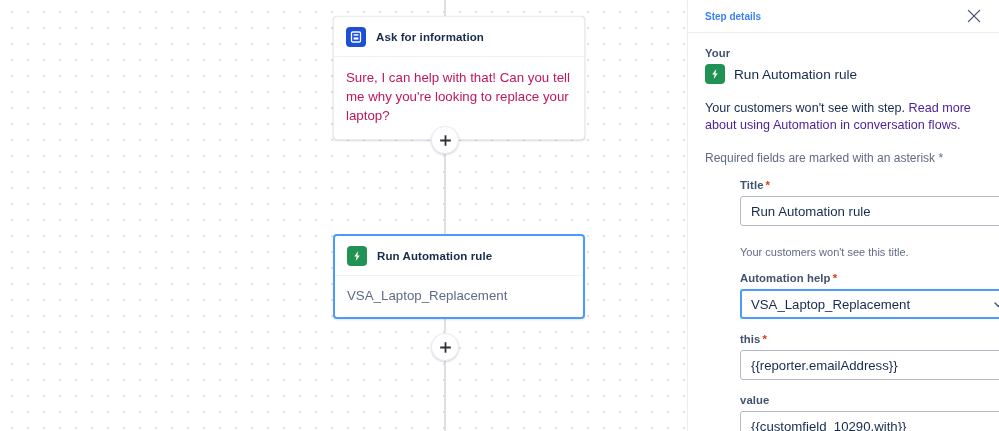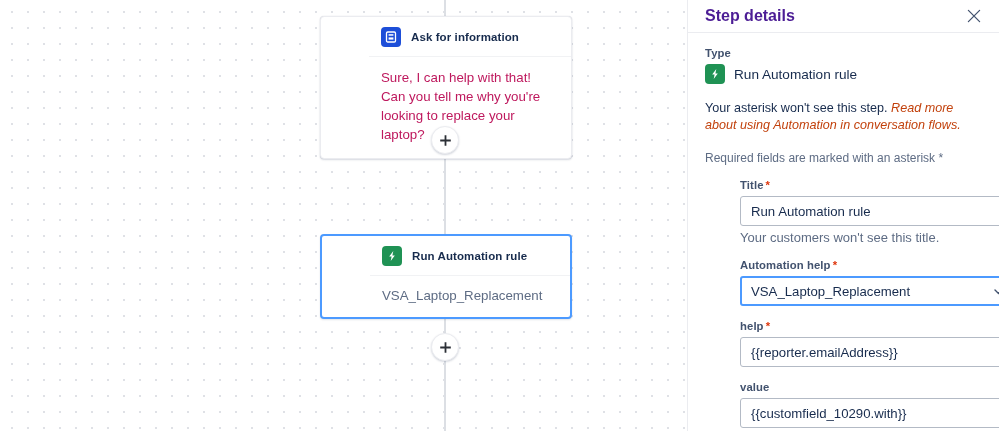--- a/index.html
+++ b/index.html
@@ -44,26 +44,25 @@
     display: flex; align-items: center; justify-content: center;
     cursor: pointer;
     z-index: 3;
   }
   .plus-btn svg { display:block; }
   #plus-1 { top: 126px; }
   #plus-2 { top: 333px; }
 
   .node {
     position: absolute;
-    left: 320px;
+    left: 333px;
     width: 252px;
     background: #ffffff;
     border-radius: 4px;
     z-index: 2;
-    padding-left: 48px;
   }
   #node-ask {
     top: 16px;
     border: 1px solid #ebecf0;
     box-shadow: 0 1px 2px rgba(9,30,66,0.15), 0 0 1px rgba(9,30,66,0.18);
   }
   #node-auto {
     top: 234px;
     border: 2px solid #4c9aff;
     box-shadow: 0 1px 2px rgba(9,30,66,0.12);
@@ -99,42 +98,42 @@
     background: #ffffff;
     border-left: 1px solid #ebecf0;
     overflow: hidden;
   }
   #panel-header {
     height: 33px;
     display: flex; align-items: center; justify-content: space-between;
     padding: 0 14px 0 17px;
     border-bottom: 1px solid #ebecf0;
   }
-  #panel-title { font-size: 16px; font-weight: bold; color: #4c1d95; }
+  #panel-title { font-size: 10px; font-weight: bold; color: #3b82f6; }
   #close-btn {
     width: 22px; height: 22px; display:flex; align-items:center; justify-content:center;
     cursor: pointer; color:#42526e;
   }
 
   #panel-body { padding: 14px 17px 0 17px; }
 
   .field-label {
     font-size: 11.3px; font-weight: bold; color: #42526e;
     letter-spacing: 0.1px; margin-bottom: 5px;
   }
   .req { color: #de350b; font-weight: bold; margin-left: 2px; }
 
   .type-row { display: flex; align-items: center; gap: 9px; margin-bottom: 16px; }
   .type-name { font-size: 13.6px; color: #172b4d; }
 
   .notice {
     font-size: 12.6px; color: #172b4d; line-height: 17px;
     margin-bottom: 17px;
   }
-  .notice a { color: #c2410c; text-decoration: none; cursor: pointer; font-style: italic; }
+  .notice a { color: #4c1d95; text-decoration: none; cursor: pointer; }
 
   .asterisk-note {
     font-size: 12px; color: #5e6c84; margin-bottom: 14px;
   }
 
   .input-box {
     width: 276px; height: 30px;
     border: 1px solid #b3bac5;
     border-radius: 3px;
     background: #fff;
@@ -147,21 +146,21 @@
     width: 276px; height: 30px;
     border: 2px solid #4c9aff;
     border-radius: 3px;
     background: #fff;
     font-size: 13.2px; color: #172b4d;
     padding: 0 9px;
     display: flex; align-items: center; justify-content: space-between;
     cursor: pointer;
   }
   .helper {
-    font-size: 13px; color: #5e6c84; margin-top: 4px;
+    font-size: 11px; color: #5e6c84; margin-top: 20px;
   }
   .fld { margin-bottom: 14px; padding-left: 35px; }
   .chev { color:#42526e; display:flex; }
 </style>
 </head>
 <body>
 
 <div id="app">
 
   <div id="canvas">
@@ -216,32 +215,32 @@
       <span id="panel-title">Step details</span>
       <span id="close-btn">
         <svg width="14" height="14" viewBox="0 0 14 14" aria-hidden="true">
           <path d="M1.4 1.4 L12.6 12.6 M12.6 1.4 L1.4 12.6" stroke="#42526e" stroke-width="1.25" stroke-linecap="round"></path>
         </svg>
       </span>
     </div>
 
     <div id="panel-body">
 
-      <div class="field-label">Type</div>
+      <div class="field-label">Your</div>
       <div class="type-row">
         <span class="sq-icon sq-green">
           <svg width="12" height="12" viewBox="0 0 12 12" aria-hidden="true">
             <path d="M7.3 1 L3.2 6.6 H5.6 L4.7 11 L8.8 5.4 H6.4 Z" fill="#ffffff"></path>
           </svg>
         </span>
         <span class="type-name">Run Automation rule</span>
       </div>
 
       <div class="notice">
-        <span>Your asterisk won't see this step. </span><a>Read more about using Automation in conversation flows.</a>
+        <span>Your customers won't see with step. </span><a>Read more about using Automation in conversation flows.</a>
       </div>
 
       <div class="asterisk-note">Required fields are marked with an asterisk *</div>
 
       <div class="fld">
         <div class="field-label"><span>Title</span><span class="req">*</span></div>
         <div class="input-box">
             <span>Run Automation rule</span>
           </div>
         <div class="helper">Your customers won't see this title.</div>
@@ -253,21 +252,21 @@
           <span>VSA_Laptop_Replacement</span>
           <span class="chev">
             <svg width="13" height="13" viewBox="0 0 13 13" aria-hidden="true">
               <path d="M3 5 L6.5 8.5 L10 5" fill="none" stroke="#42526e" stroke-width="1.4" stroke-linecap="round" stroke-linejoin="round"></path>
             </svg>
           </span>
         </div>
       </div>
 
       <div class="fld">
-        <div class="field-label"><span>help</span><span class="req">*</span></div>
+        <div class="field-label"><span>this</span><span class="req">*</span></div>
         <div class="input-box">
             <span>{{reporter.emailAddress}}</span>
           </div>
       </div>
 
       <div class="fld">
         <div class="field-label"><span>value</span></div>
         <div class="input-box">
             <span>{{customfield_10290.with}}</span>
           </div>

